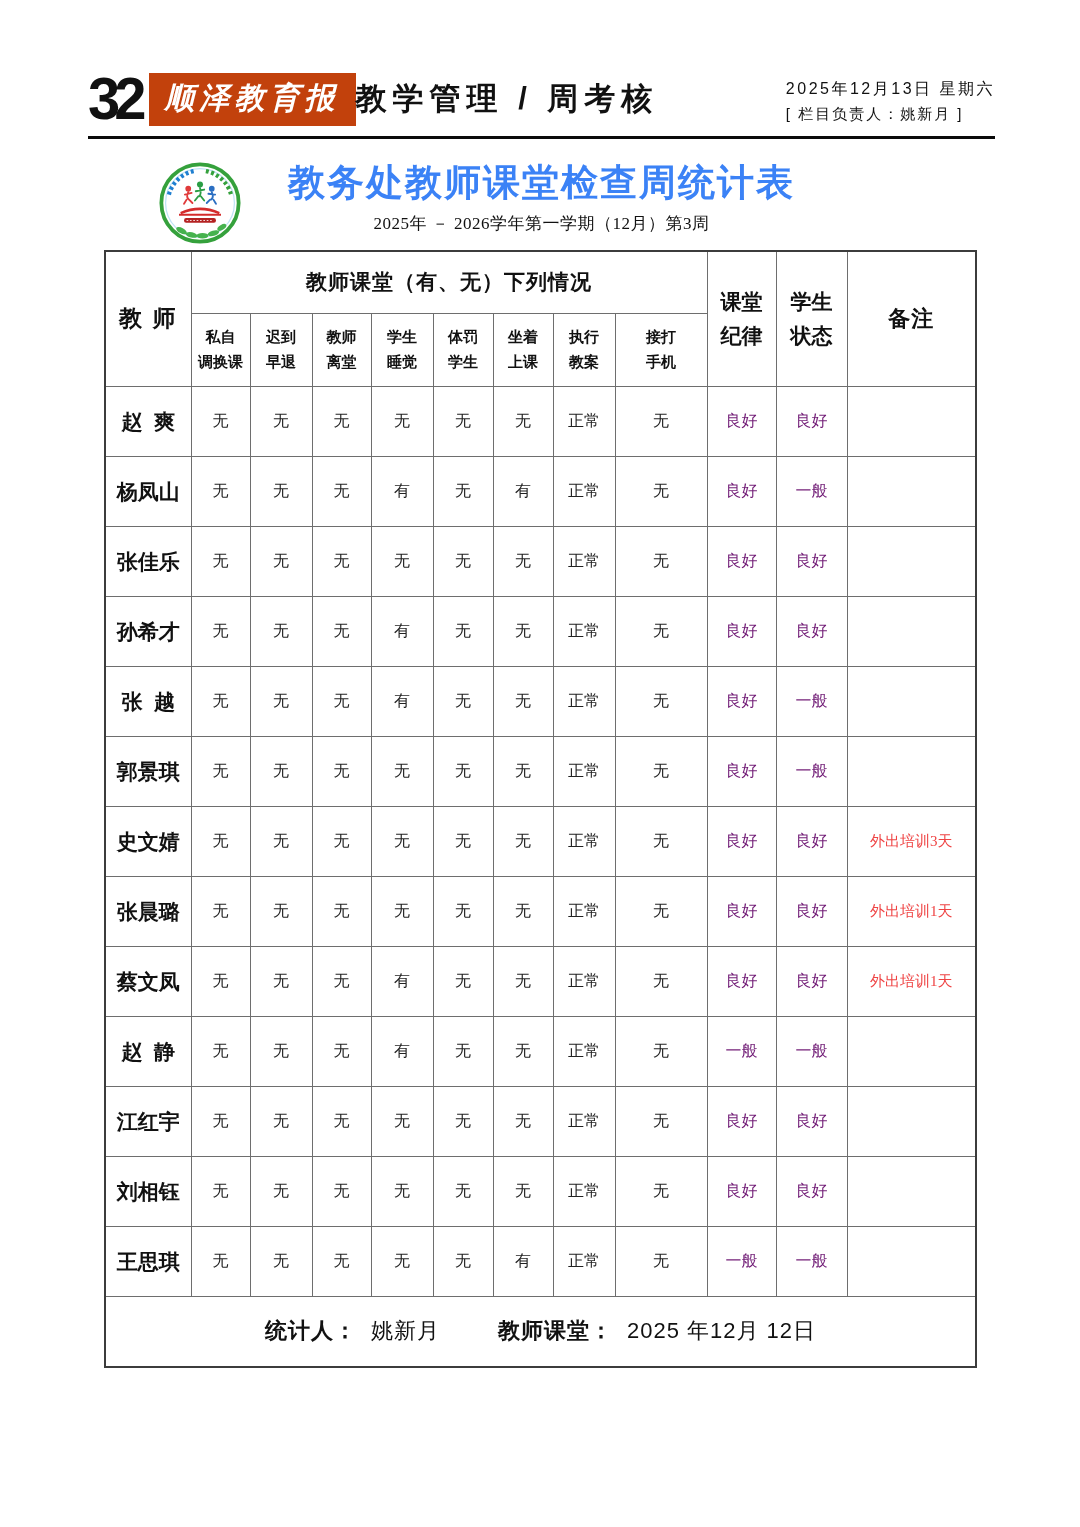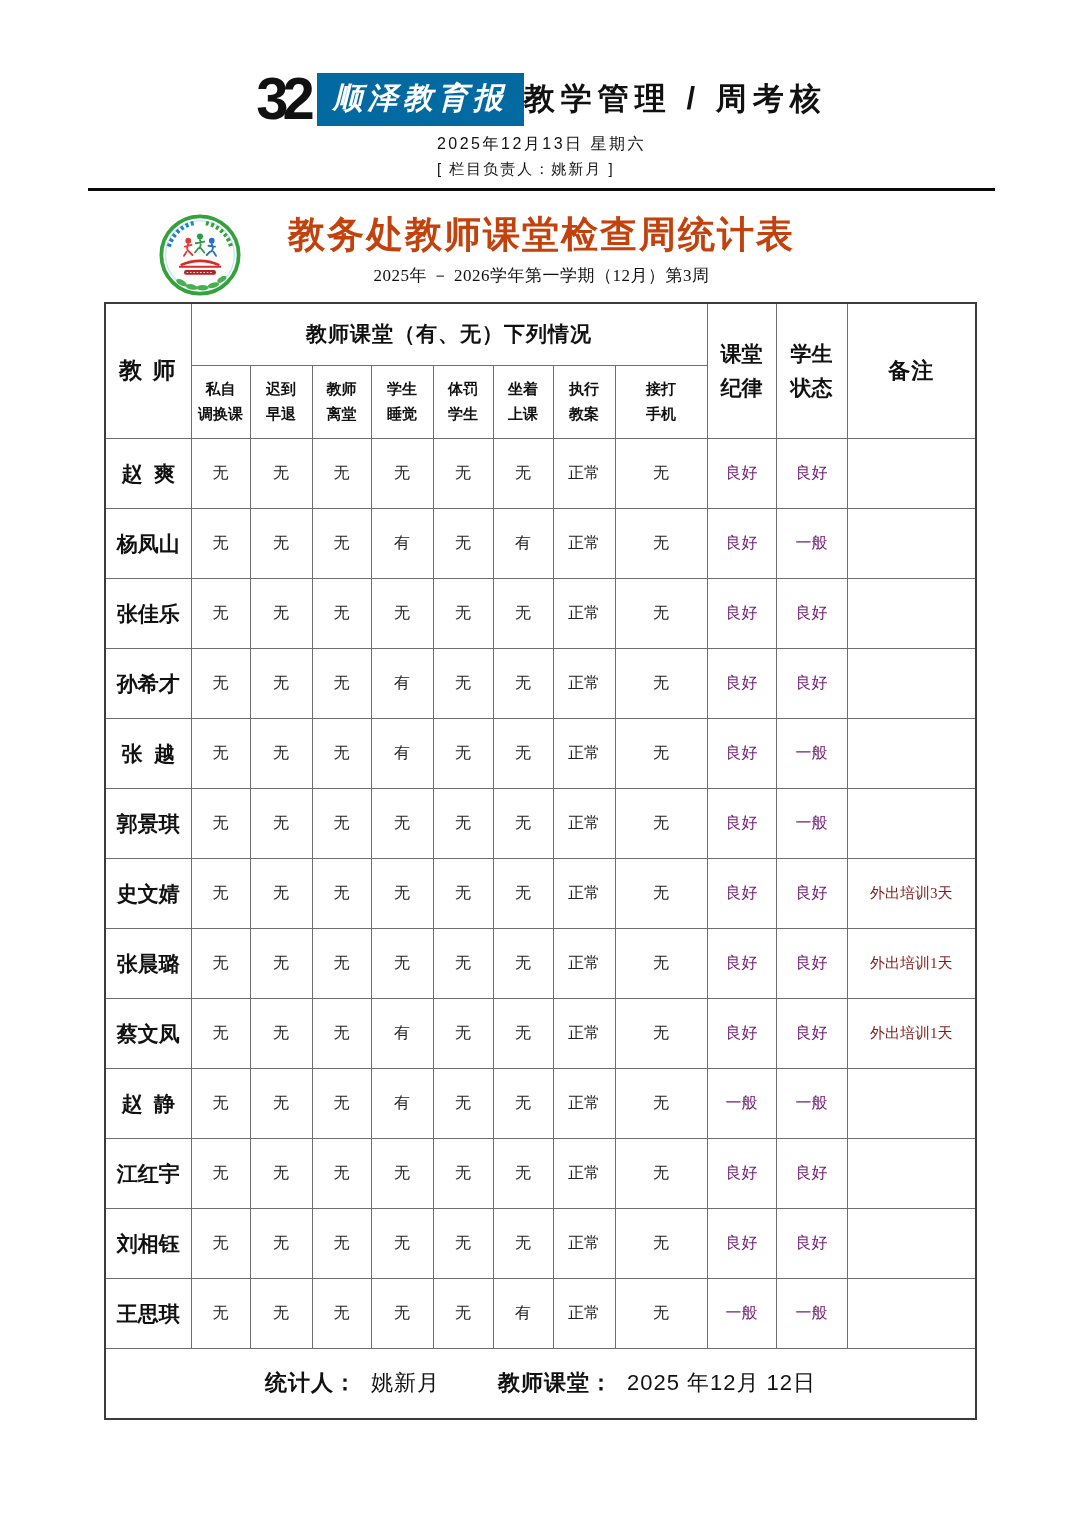--- a/index.html
+++ b/index.html
@@ -5,39 +5,39 @@
   * { margin:0; padding:0; box-sizing:border-box; }
   html,body { background:#ffffff; }
   body {
     width:1080px; height:1527px; position:relative;
     font-family:"Liberation Sans","DejaVu Sans",sans-serif;
     color:#111;
   }
   .container { padding:0 85px 0 88px; }
 
   
-  .news-header { display:flex; align-items:center; justify-content:space-between; margin-top:70px;flex-direction:column; }
+  .news-header { display:flex; align-items:center; justify-content:space-between; margin-top:70px; }
   .nh-left { display:flex; align-items:center; }
   .page-num { font-size:58px; font-weight:900; letter-spacing:-6px; line-height:1; transform:scaleY(1.02); }
   .masthead {
-    background:#0369a1; color:#fff; margin-left:8px;
+    background:#c2410c; color:#fff; margin-left:8px;
     padding:5px 16px 7px 16px; font-size:30px; font-weight:bold;
     font-family:"DejaVu Serif","Liberation Serif",serif; font-style:italic; letter-spacing:5px;
     white-space:nowrap;
   }
   .section-title { font-size:31px; font-weight:bold; letter-spacing:6px; white-space:nowrap; }
   .nh-right { text-align:left; line-height:1.55; padding-top:4px; }
   .nh-date { font-size:16px; letter-spacing:2.5px; font-weight:500; }
   .nh-editor { font-size:15px; letter-spacing:2px; }
   .header-rule { border-bottom:3px solid #0a0a0a; margin-top:8px; }
 
   
   .title-block { position:relative; text-align:center; margin-top:24px; }
   .logo { position:absolute; left:70px; top:-2px; width:84px; height:84px; }
-  .doc-title { color:#c2410c; font-size:37px; font-weight:bold; letter-spacing:2px; line-height:1.1; }
+  .doc-title { color:#3b82f6; font-size:37px; font-weight:bold; letter-spacing:2px; line-height:1.1; }
   .doc-subtitle { font-family:"Liberation Serif","DejaVu Serif",serif; font-size:17px; margin-top:8px; letter-spacing:0.5px; }
 
   
   table.stat {
     margin:15px 0 0 16px; width:871px; table-layout:fixed;
     border-collapse:collapse; text-align:center; border:2px solid #3c3c3c;
   }
   table.stat th, table.stat td { border:1px solid #6e6e6e; padding:0; vertical-align:middle; }
   .c0{width:86px}.c1{width:59px}.c2{width:62px}.c3{width:59px}.c4{width:62px}
   .c5{width:60px}.c6{width:60px}.c7{width:62px}.c8{width:92px}.c9{width:69px}
@@ -47,21 +47,21 @@
   tbody tr { height:70px; }
   tfoot tr { height:70px; }
   .th-teacher { font-size:23px; font-weight:bold; letter-spacing:2px; }
   .th-group { font-size:21px; font-weight:bold; letter-spacing:1px; }
   .th-sub { font-size:15px; font-weight:bold; white-space:pre-line; line-height:1.65; }
   .th-tall { font-size:21px; font-weight:bold; white-space:pre-line; line-height:1.6;text-align:center; }
   .th-remark { font-size:22px; font-weight:bold; letter-spacing:1px; }
   td.name { font-size:21px; font-weight:bold; white-space:pre; }
   td.val { font-size:16px; color:#222; }
   td.grade { font-size:16px; color:#701a75; }
-  td.remark { font-family:"Liberation Serif","DejaVu Serif",serif; font-size:15px; color:#7f1d1d; }
+  td.remark { font-family:"Liberation Serif","DejaVu Serif",serif; font-size:15px; color:#ef4444; }
   td.foot { font-size:22px; letter-spacing:1px; }
   .foot-label { font-weight:bold; }
   .foot-val { font-weight:normal;text-align:right; }
   .gap-lg { display:inline-block; width:58px; }
   .gap-sm { display:inline-block; width:14px; }
 </style>
 </head>
 <body>
 
 <div class="container">

